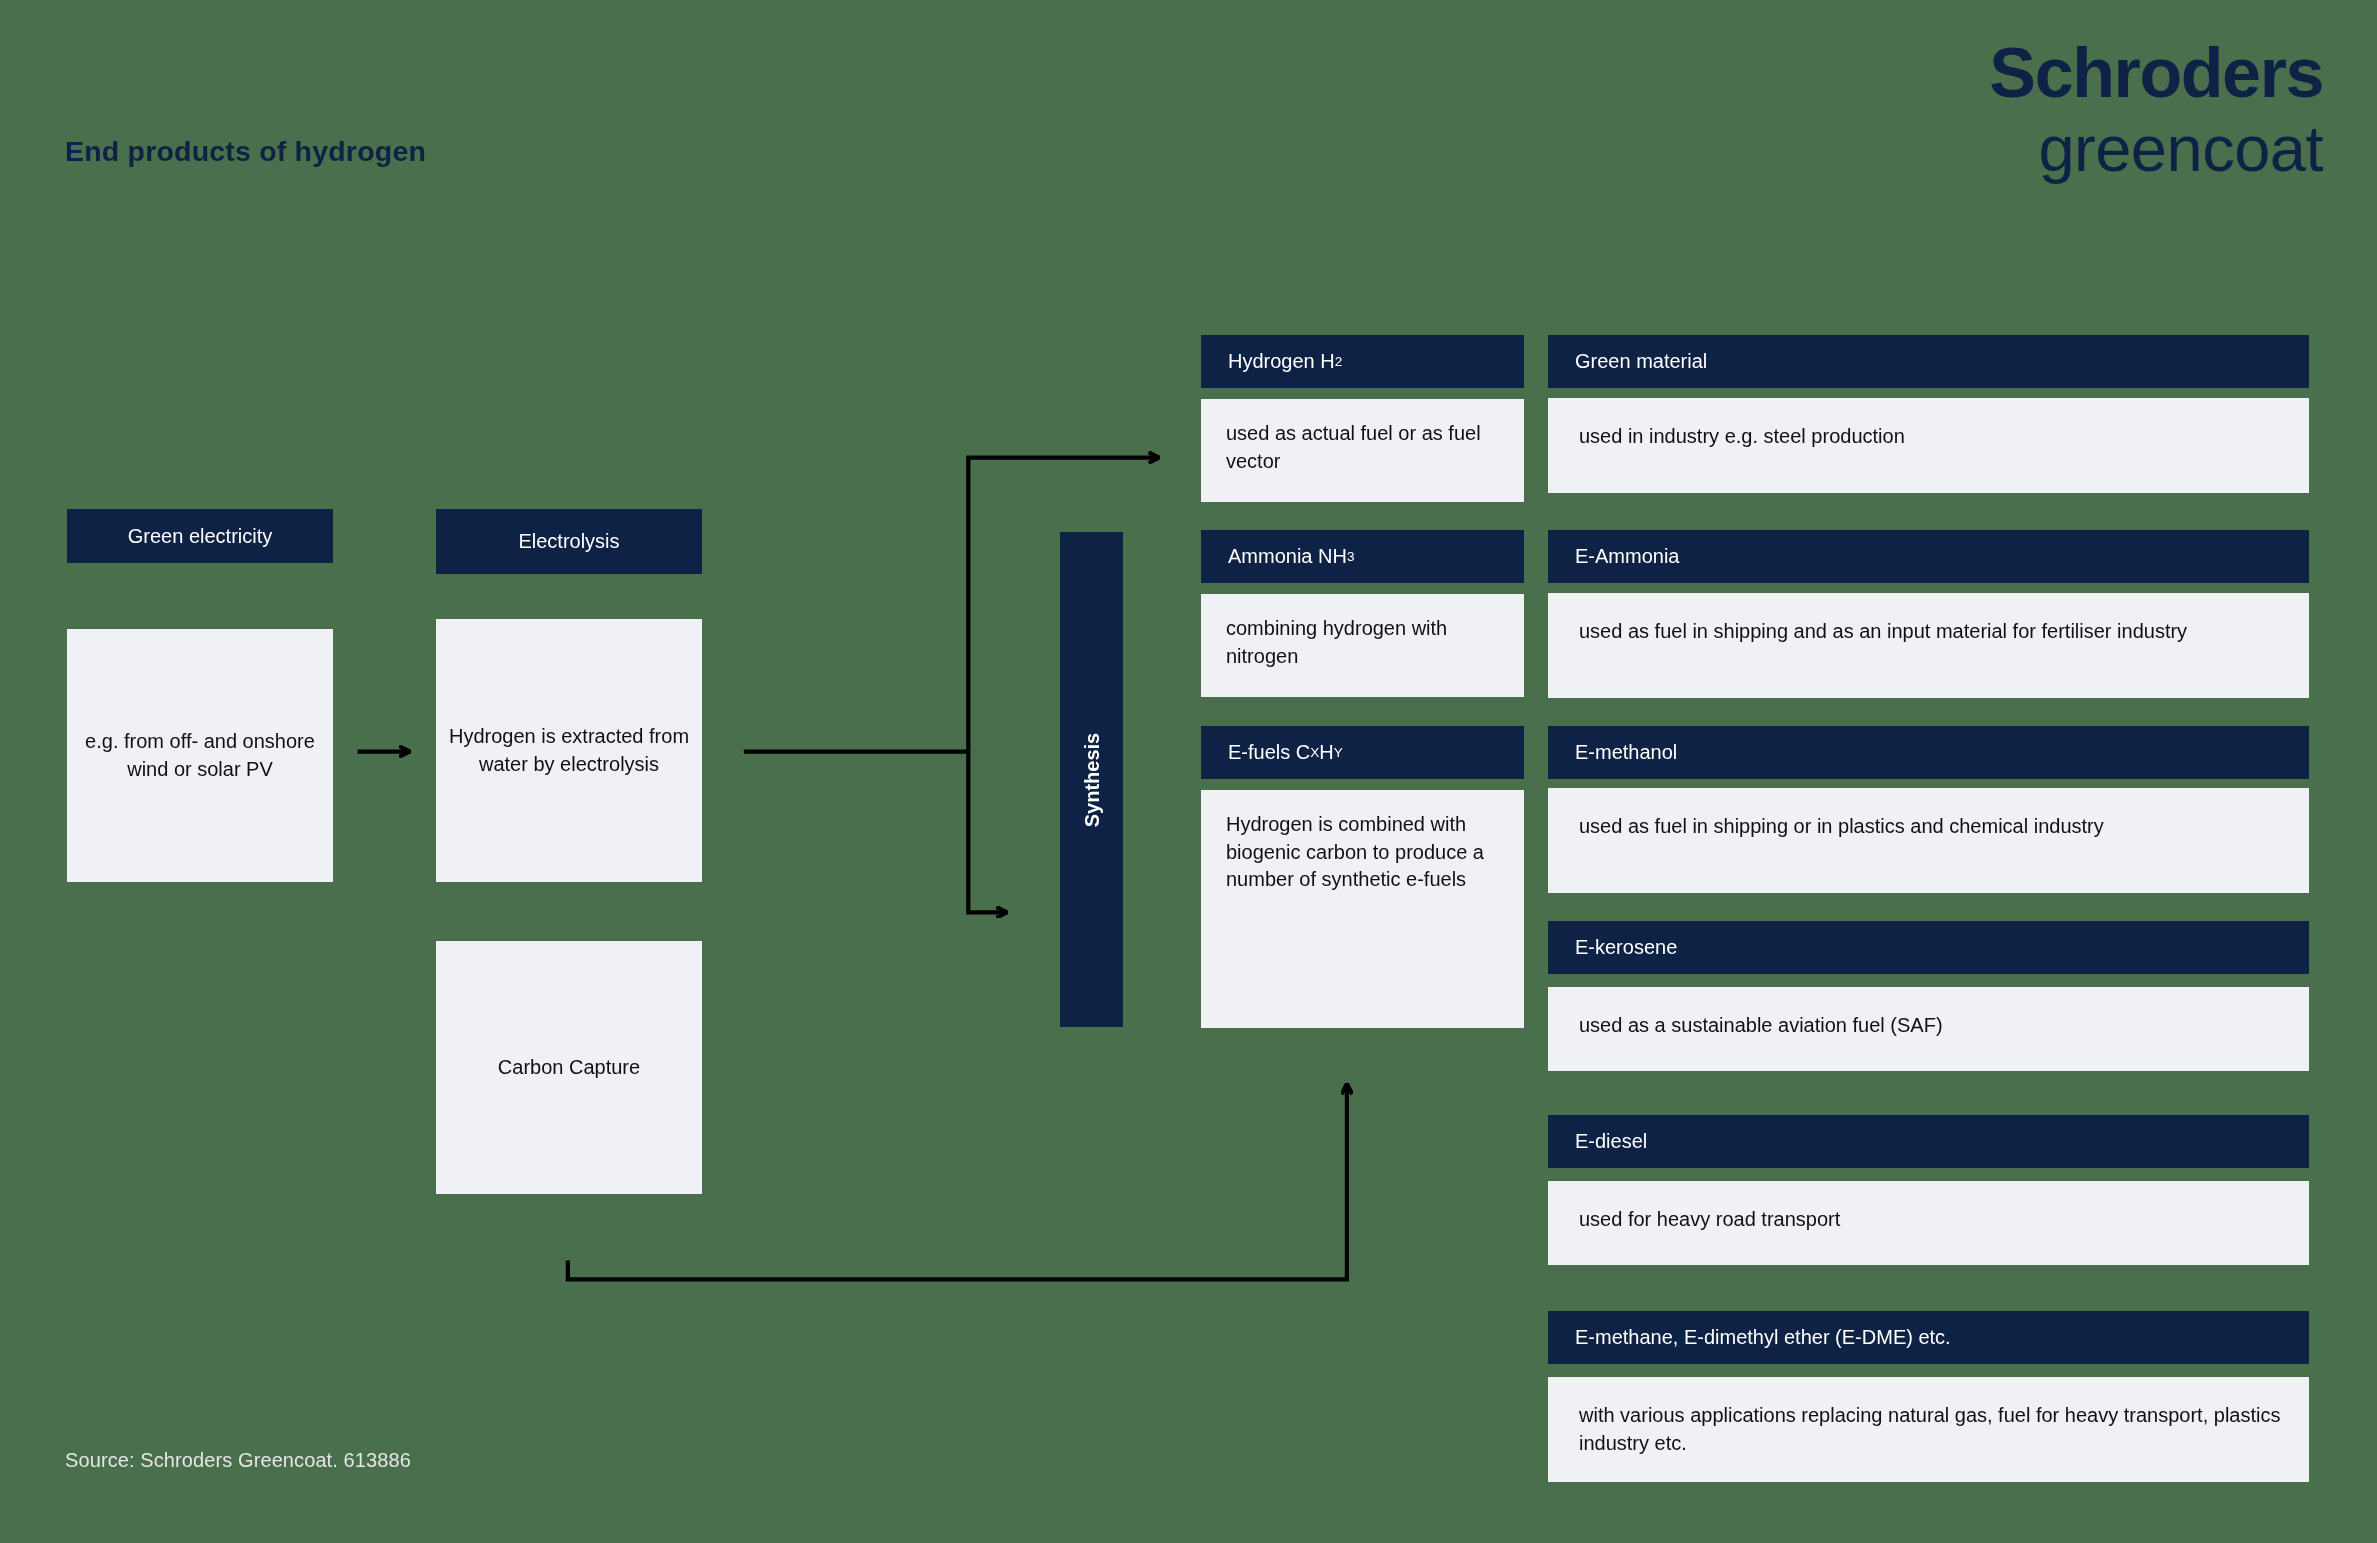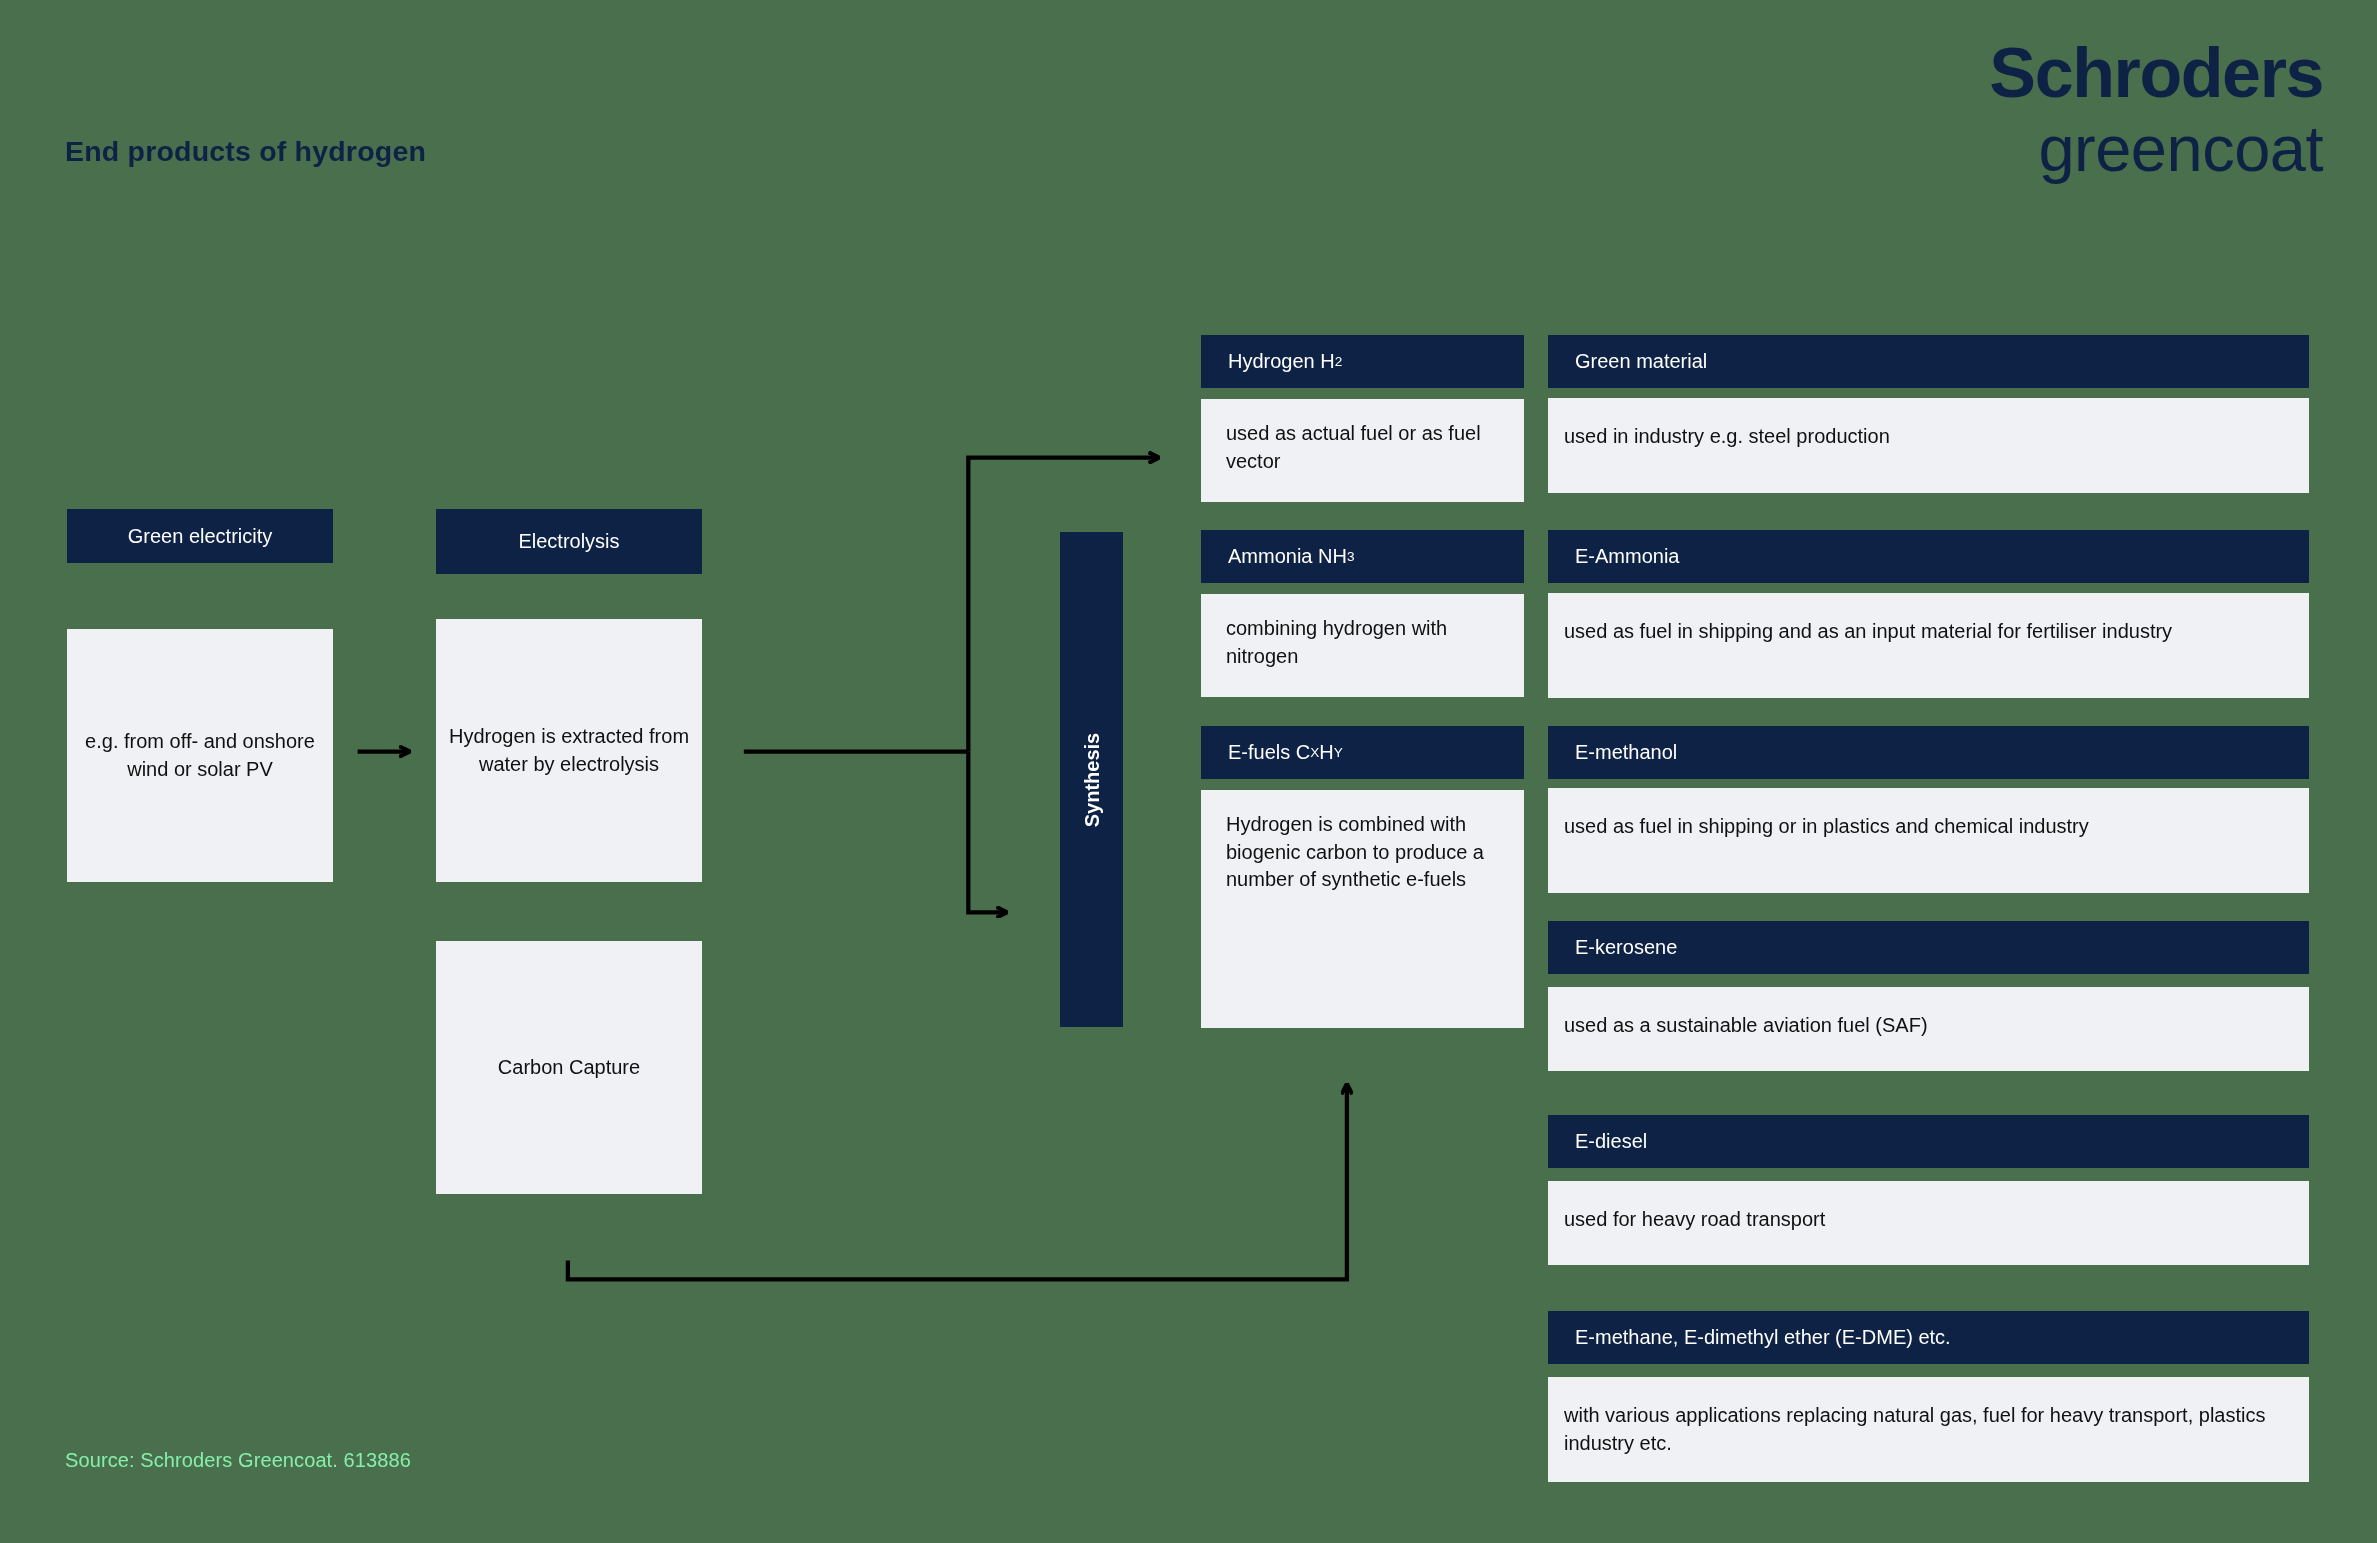--- a/index.html
+++ b/index.html
@@ -20,21 +20,21 @@
   }
   #logo{
     position:absolute; right:55px; top:38px;
     text-align:right; color:#0d2244; line-height:1;
   }
   #logo .brand{ font-size:70px; font-weight:bold; letter-spacing:-1.4px; display:block;}
   #logo .sub{ font-size:65px; font-weight:400; letter-spacing:-0.5px; display:block; margin-top:7.6px;}
 
   #source{
     position:absolute; left:65px; top:1449px;
-    font-size:20px; color:#86efac; letter-spacing:0.1px;
+    font-size:20px; color:#e5e5e5; letter-spacing:0.1px;
   }
 
   
   .hdr{
     position:absolute;
     background:#0d2244;
     color:#ffffff;
     font-size:20px; font-weight:normal;
     box-sizing:border-box;
     display:flex; align-items:center;
@@ -42,21 +42,21 @@
   .hdr.center{justify-content:center;text-align:center;}
   .hdr.left{padding-left:27px;}
   .body{
     position:absolute;
     background:#eff1f5;
     color:#111;
     font-size:20px; line-height:1.38;
     box-sizing:border-box;
   }
   .body.center{display:flex;align-items:center;justify-content:center;text-align:center;}
-  .body.left{padding:25px 27px 0 16px;}
+  .body.left{padding:25px 27px 0 31px;}
   .body.mid{padding:21px 25px 0 25px;}
   sub{font-size:0.68em; vertical-align:-0.28em;}
 
   
   #box-green-hdr  {left:67px;  top:509px; width:266px; height:54px;}
   #box-green-body {left:67px;  top:629px; width:266px; height:253px;}
   #box-elec-hdr   {left:436px; top:509px; width:266px; height:65px;}
   #box-elec-body  {left:436px; top:619px; width:266px; height:263px;}
   #box-cc         {left:436px; top:941px; width:266px; height:253px;}
 

